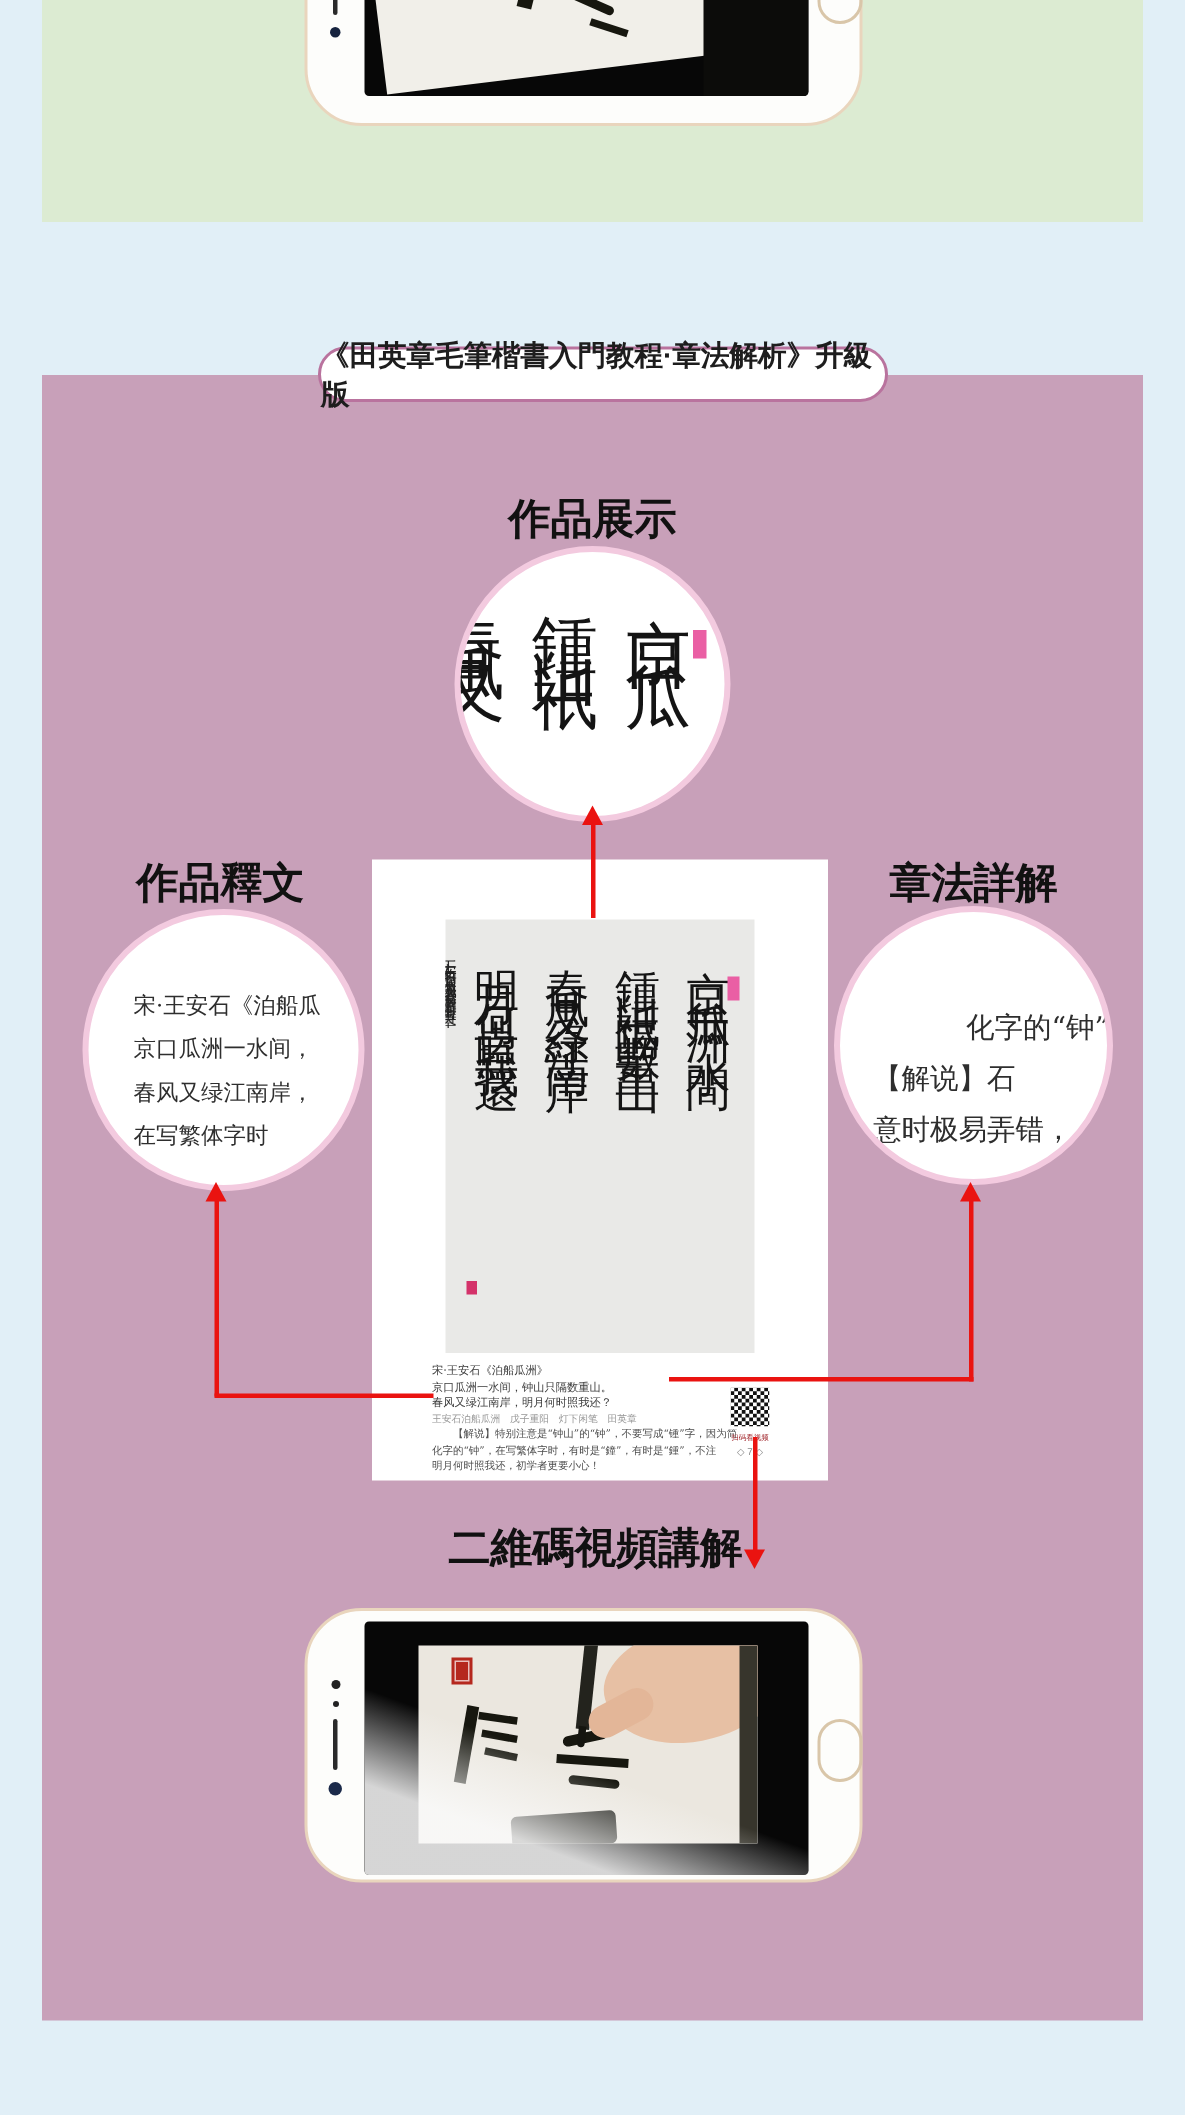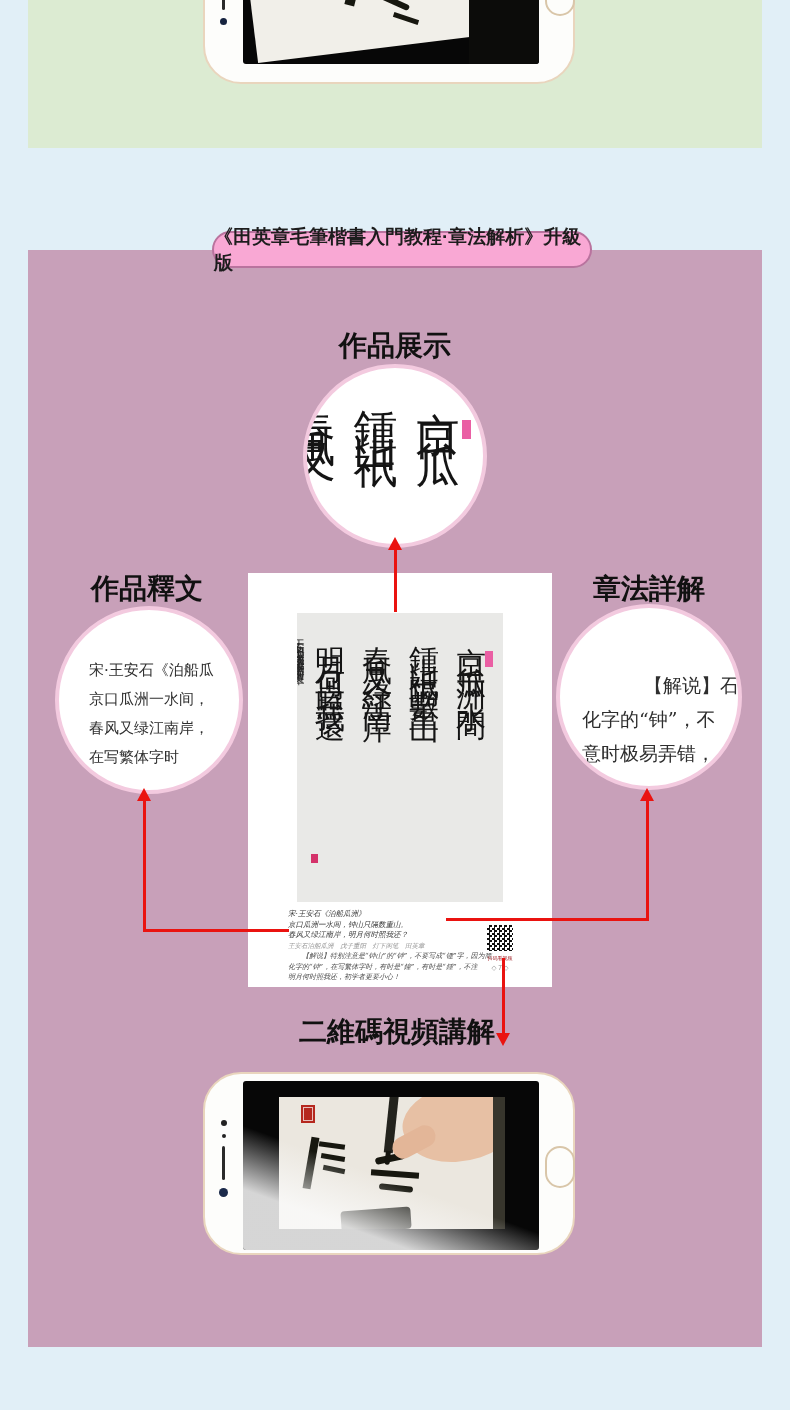--- a/index.html
+++ b/index.html
@@ -30,21 +30,21 @@
   .video .seal-big{position:absolute;left:22px;top:8px;width:14px;height:18px;background:#b5281e;}
   .video .seal-big i{position:absolute;left:2px;top:2px;right:2px;bottom:2px;border:1px solid rgba(255,255,255,.7);display:block;}
   .brush{position:absolute;left:108px;top:-6px;width:9px;height:62px;background:#23231d;transform:rotate(6deg);}
   .brush:after{content:"";position:absolute;left:2px;top:60px;width:5px;height:14px;background:#15150f;border-radius:0 0 3px 3px;}
   .hand{position:absolute;right:-18px;top:-14px;width:120px;height:78px;background:#e7c0a4;border-radius:40% 30% 45% 55%;transform:rotate(-18deg);}
   .finger{position:absolute;right:68px;top:34px;width:46px;height:22px;background:#e3b698;border-radius:12px;transform:rotate(-28deg);}
   .vstrip{position:absolute;right:0;top:0;width:12px;height:100%;background:#37352c;}
   .glare2{position:absolute;left:0;top:0;width:100%;height:100%;background:linear-gradient(200deg,rgba(255,255,255,0) 55%,rgba(250,250,250,.85) 78%);}
 
   
-  .pill{position:absolute;left:212px;top:231px;width:380px;height:37px;background:#f9a8d4;border:2px solid #b9739e;border-radius:20px;box-sizing:border-box;display:flex;align-items:center;justify-content:flex-end;font-size:19px;font-weight:bold;color:#1d1d1d;letter-spacing:0;}
+  .pill{position:absolute;left:212px;top:231px;width:380px;height:37px;background:#ffffff;border:2px solid #b9739e;border-radius:20px;box-sizing:border-box;display:flex;align-items:center;justify-content:flex-end;font-size:19px;font-weight:bold;color:#1d1d1d;letter-spacing:0;}
 
   .h-label{position:absolute;font-size:28px;font-weight:bold;color:#111;white-space:nowrap;}
 
   
   .bubble{position:absolute;background:#fff;border:4px solid #f3cadf;border-radius:50%;box-sizing:border-box;overflow:hidden;}
   .bubble-top{left:303px;top:364px;width:184px;height:184px;}
   .bubble-left{left:55px;top:606px;width:188px;height:188px;}
   .bubble-right{left:556px;top:604px;width:186px;height:186px;}
 
   .vtext{writing-mode:vertical-rl;text-orientation:upright;font-family:"DejaVu Serif","Liberation Serif",serif;color:#141414;}
@@ -55,21 +55,21 @@
   .lc-text{position:absolute;left:30px;top:46px;font-family:"DejaVu Serif","Liberation Serif",serif;font-size:15px;line-height:29px;color:#2e2e2e;white-space:nowrap;}
   .rc-text{position:absolute;left:22px;top:60px;font-family:"DejaVu Serif","Liberation Serif",serif;font-size:19px;line-height:34px;color:#2e2e2e;white-space:nowrap;}
   .rc-line:first-child{text-indent:62px;}
 
   
   .book-page{position:absolute;left:248px;top:573px;width:304px;height:414px;background:#fff;}
   .art{position:absolute;left:49px;top:40px;width:206px;height:289px;background:#e9e9e7;overflow:hidden;}
   .art .vtext{position:absolute;right:8px;top:10px;height:300px;font-size:30px;letter-spacing:11px;line-height:47px;}
   .art .sig{font-size:11px;letter-spacing:2px;line-height:17px;padding-top:8px;color:#222;}
 
-  .caption{position:absolute;left:40px;top:336px;width:236px;font-family:"DejaVu Serif","Liberation Serif",serif;color:#3a3a3a;font-size:7.5px;line-height:10.5px;white-space:nowrap;font-style:italic;}
+  .caption{position:absolute;left:40px;top:336px;width:236px;font-family:"DejaVu Serif","Liberation Serif",serif;color:#3a3a3a;font-size:7.5px;line-height:10.5px;white-space:nowrap;}
   .caption .dim{color:#979797;font-size:6.5px;}
   .caption .exp{color:#4c4c4c;font-size:7px;}
   .qr{position:absolute;left:239px;top:352px;width:26px;height:26px;background:repeating-conic-gradient(#111 0 25%,#fff 0 50%) 0 0/5px 5px;outline:2px solid #fff;}
   .qr-cap{position:absolute;left:231px;top:382px;width:42px;text-align:center;font-size:5px;color:#a2262c;white-space:nowrap;}
   .pagenum{position:absolute;left:234px;top:391px;width:36px;text-align:center;font-size:6.5px;color:#8a8a8a;white-space:nowrap;}
 
   
   .rline{position:absolute;background:#ea1310;}
   .arrowhead-up{position:absolute;width:0;height:0;border-left:7px solid transparent;border-right:7px solid transparent;border-bottom:13px solid #ea1310;}
   .arrowhead-down{position:absolute;width:0;height:0;border-left:7px solid transparent;border-right:7px solid transparent;border-top:13px solid #ea1310;}
@@ -116,22 +116,22 @@
       <div>宋·王安石《泊船瓜</div>
       <div>京口瓜洲一水间，</div>
       <div>春风又绿江南岸，</div>
       <div>在写繁体字时</div>
     </div>
   </div>
 
   <div class="h-label" style="left:593px;top:570px;">章法詳解</div>
   <div class="bubble bubble-right">
     <div class="rc-text">
+      <div class="rc-line">化字的“钟”，不</div>
       <div class="rc-line">【解说】石</div>
-      <div class="rc-line">化字的“钟”，不</div>
       <div class="rc-line">意时极易弄错，</div>
     </div>
   </div>
 
   <div class="book-page">
     <div class="art">
       <div class="vtext">
         <div>京口瓜洲一水間</div>
         <div>鍾山祇隔數重山</div>
         <div>春風又綠江南岸</div>

